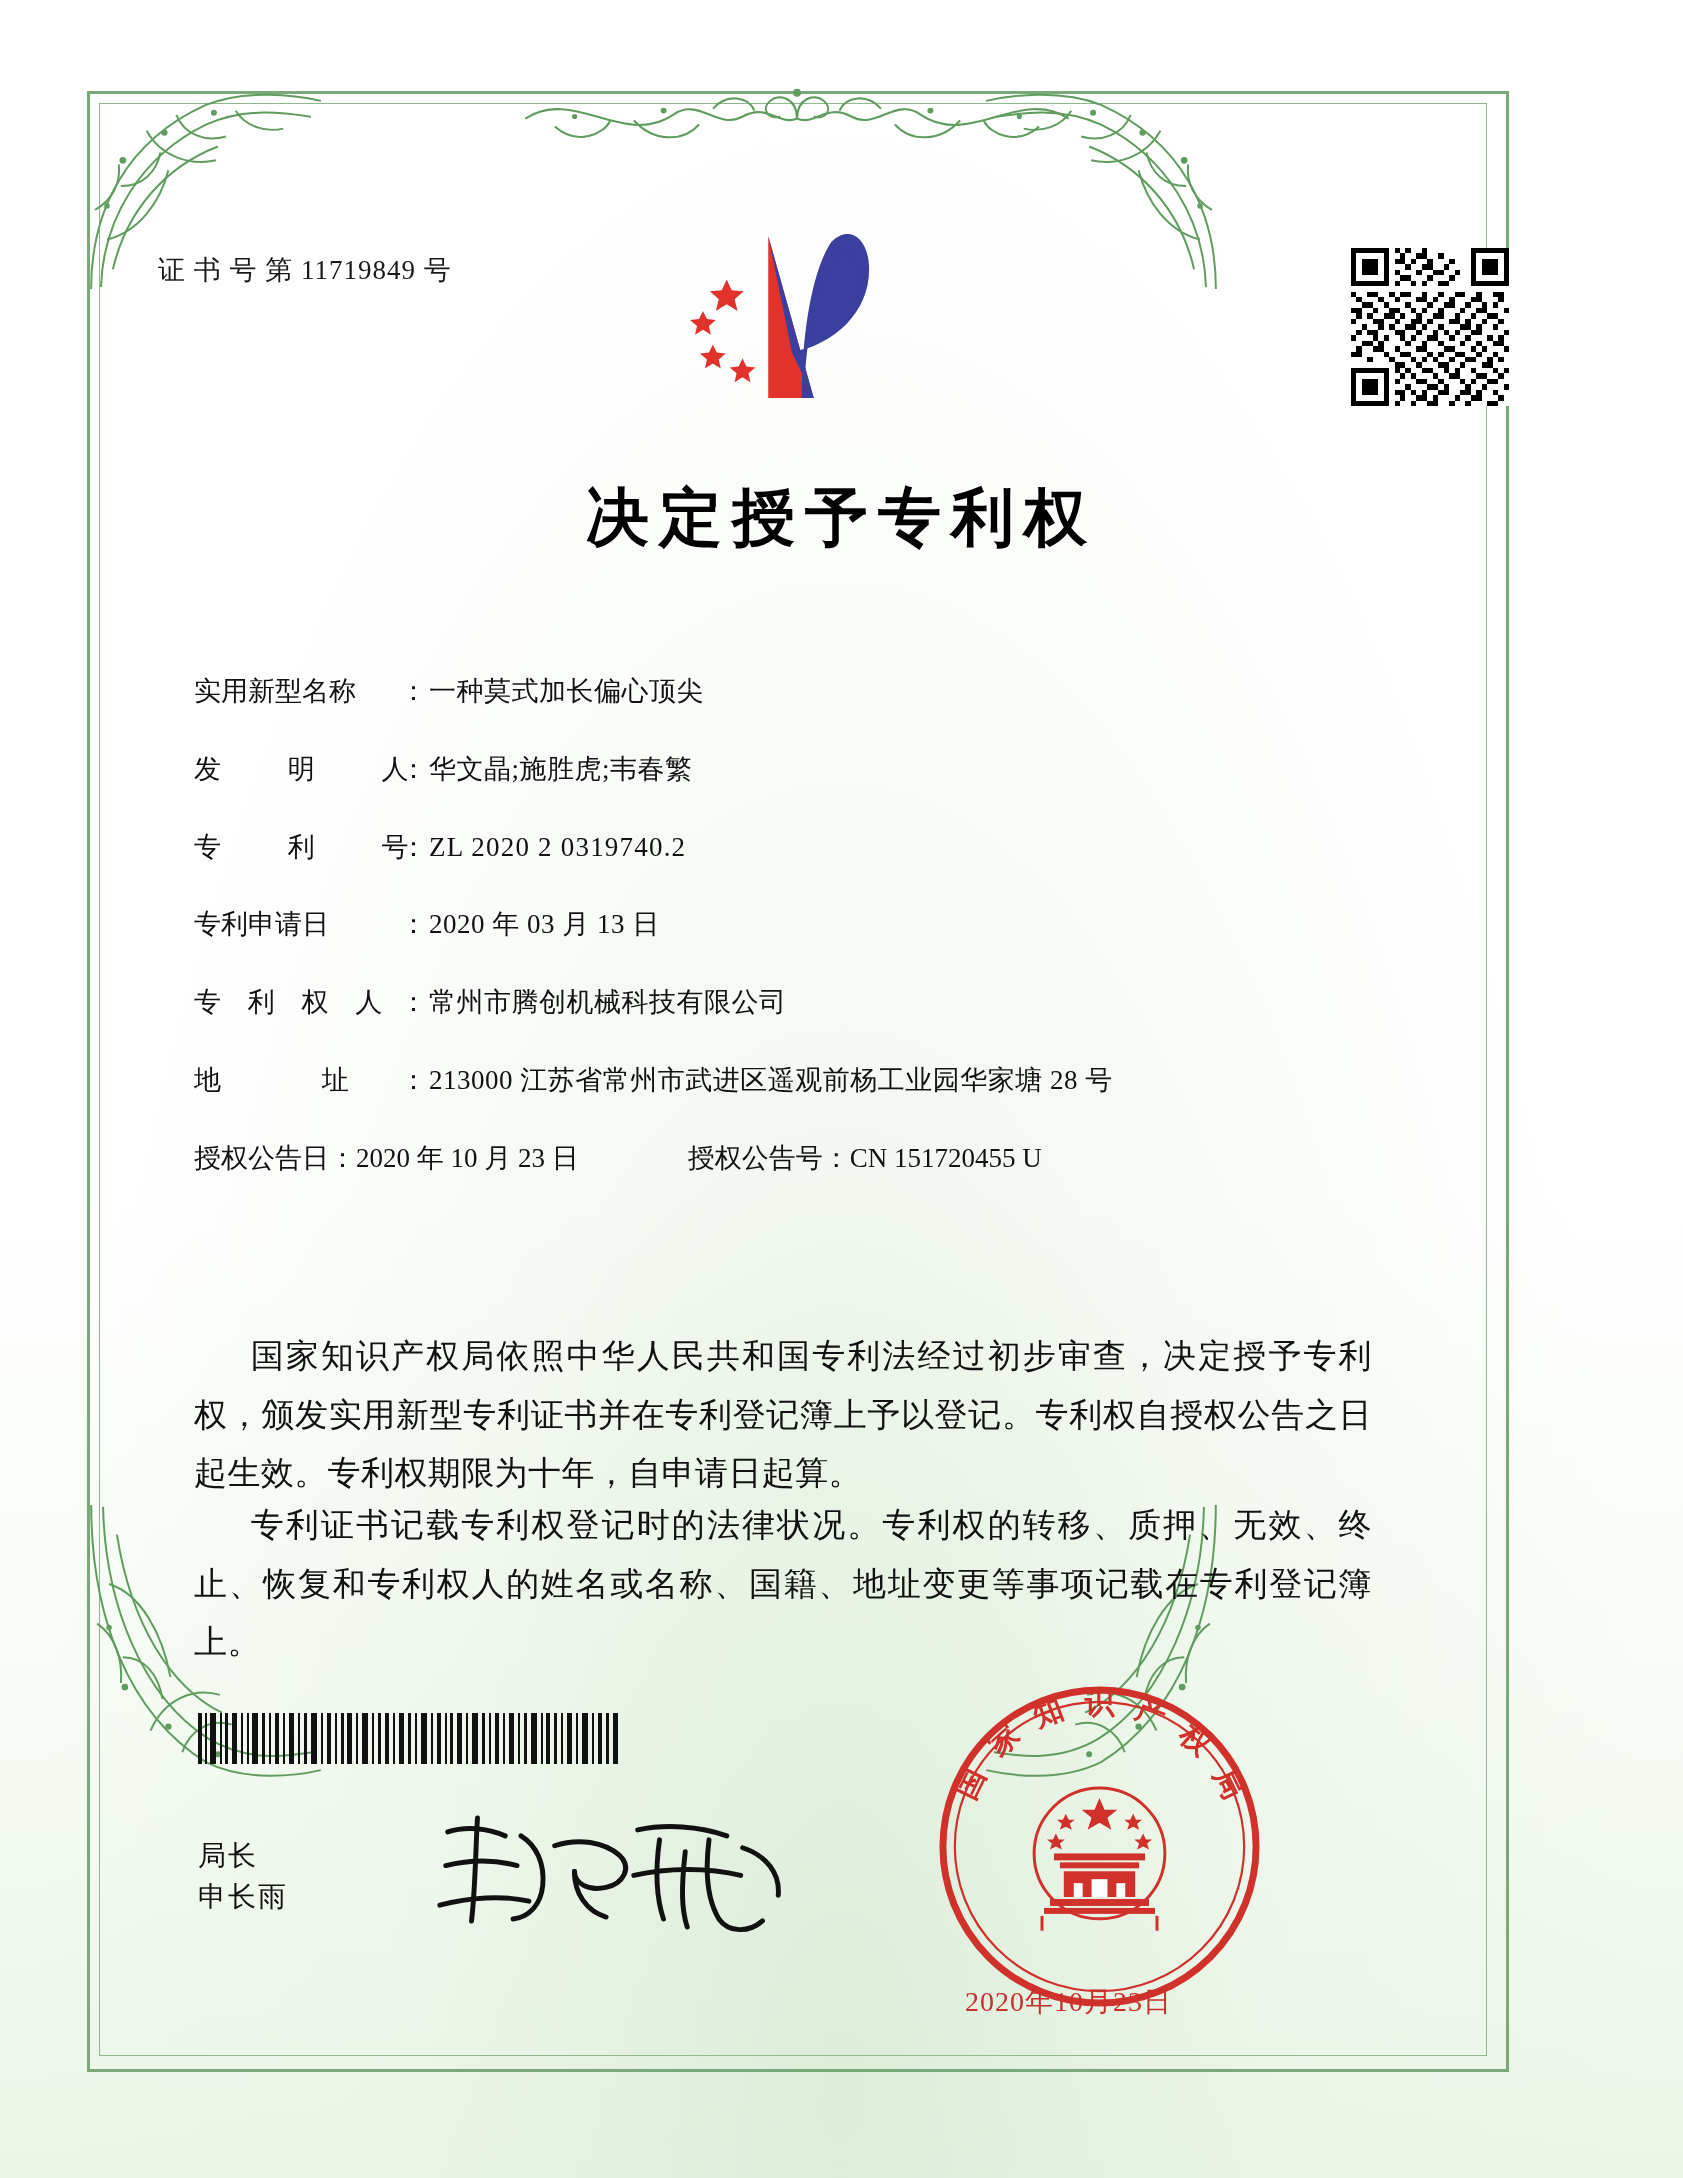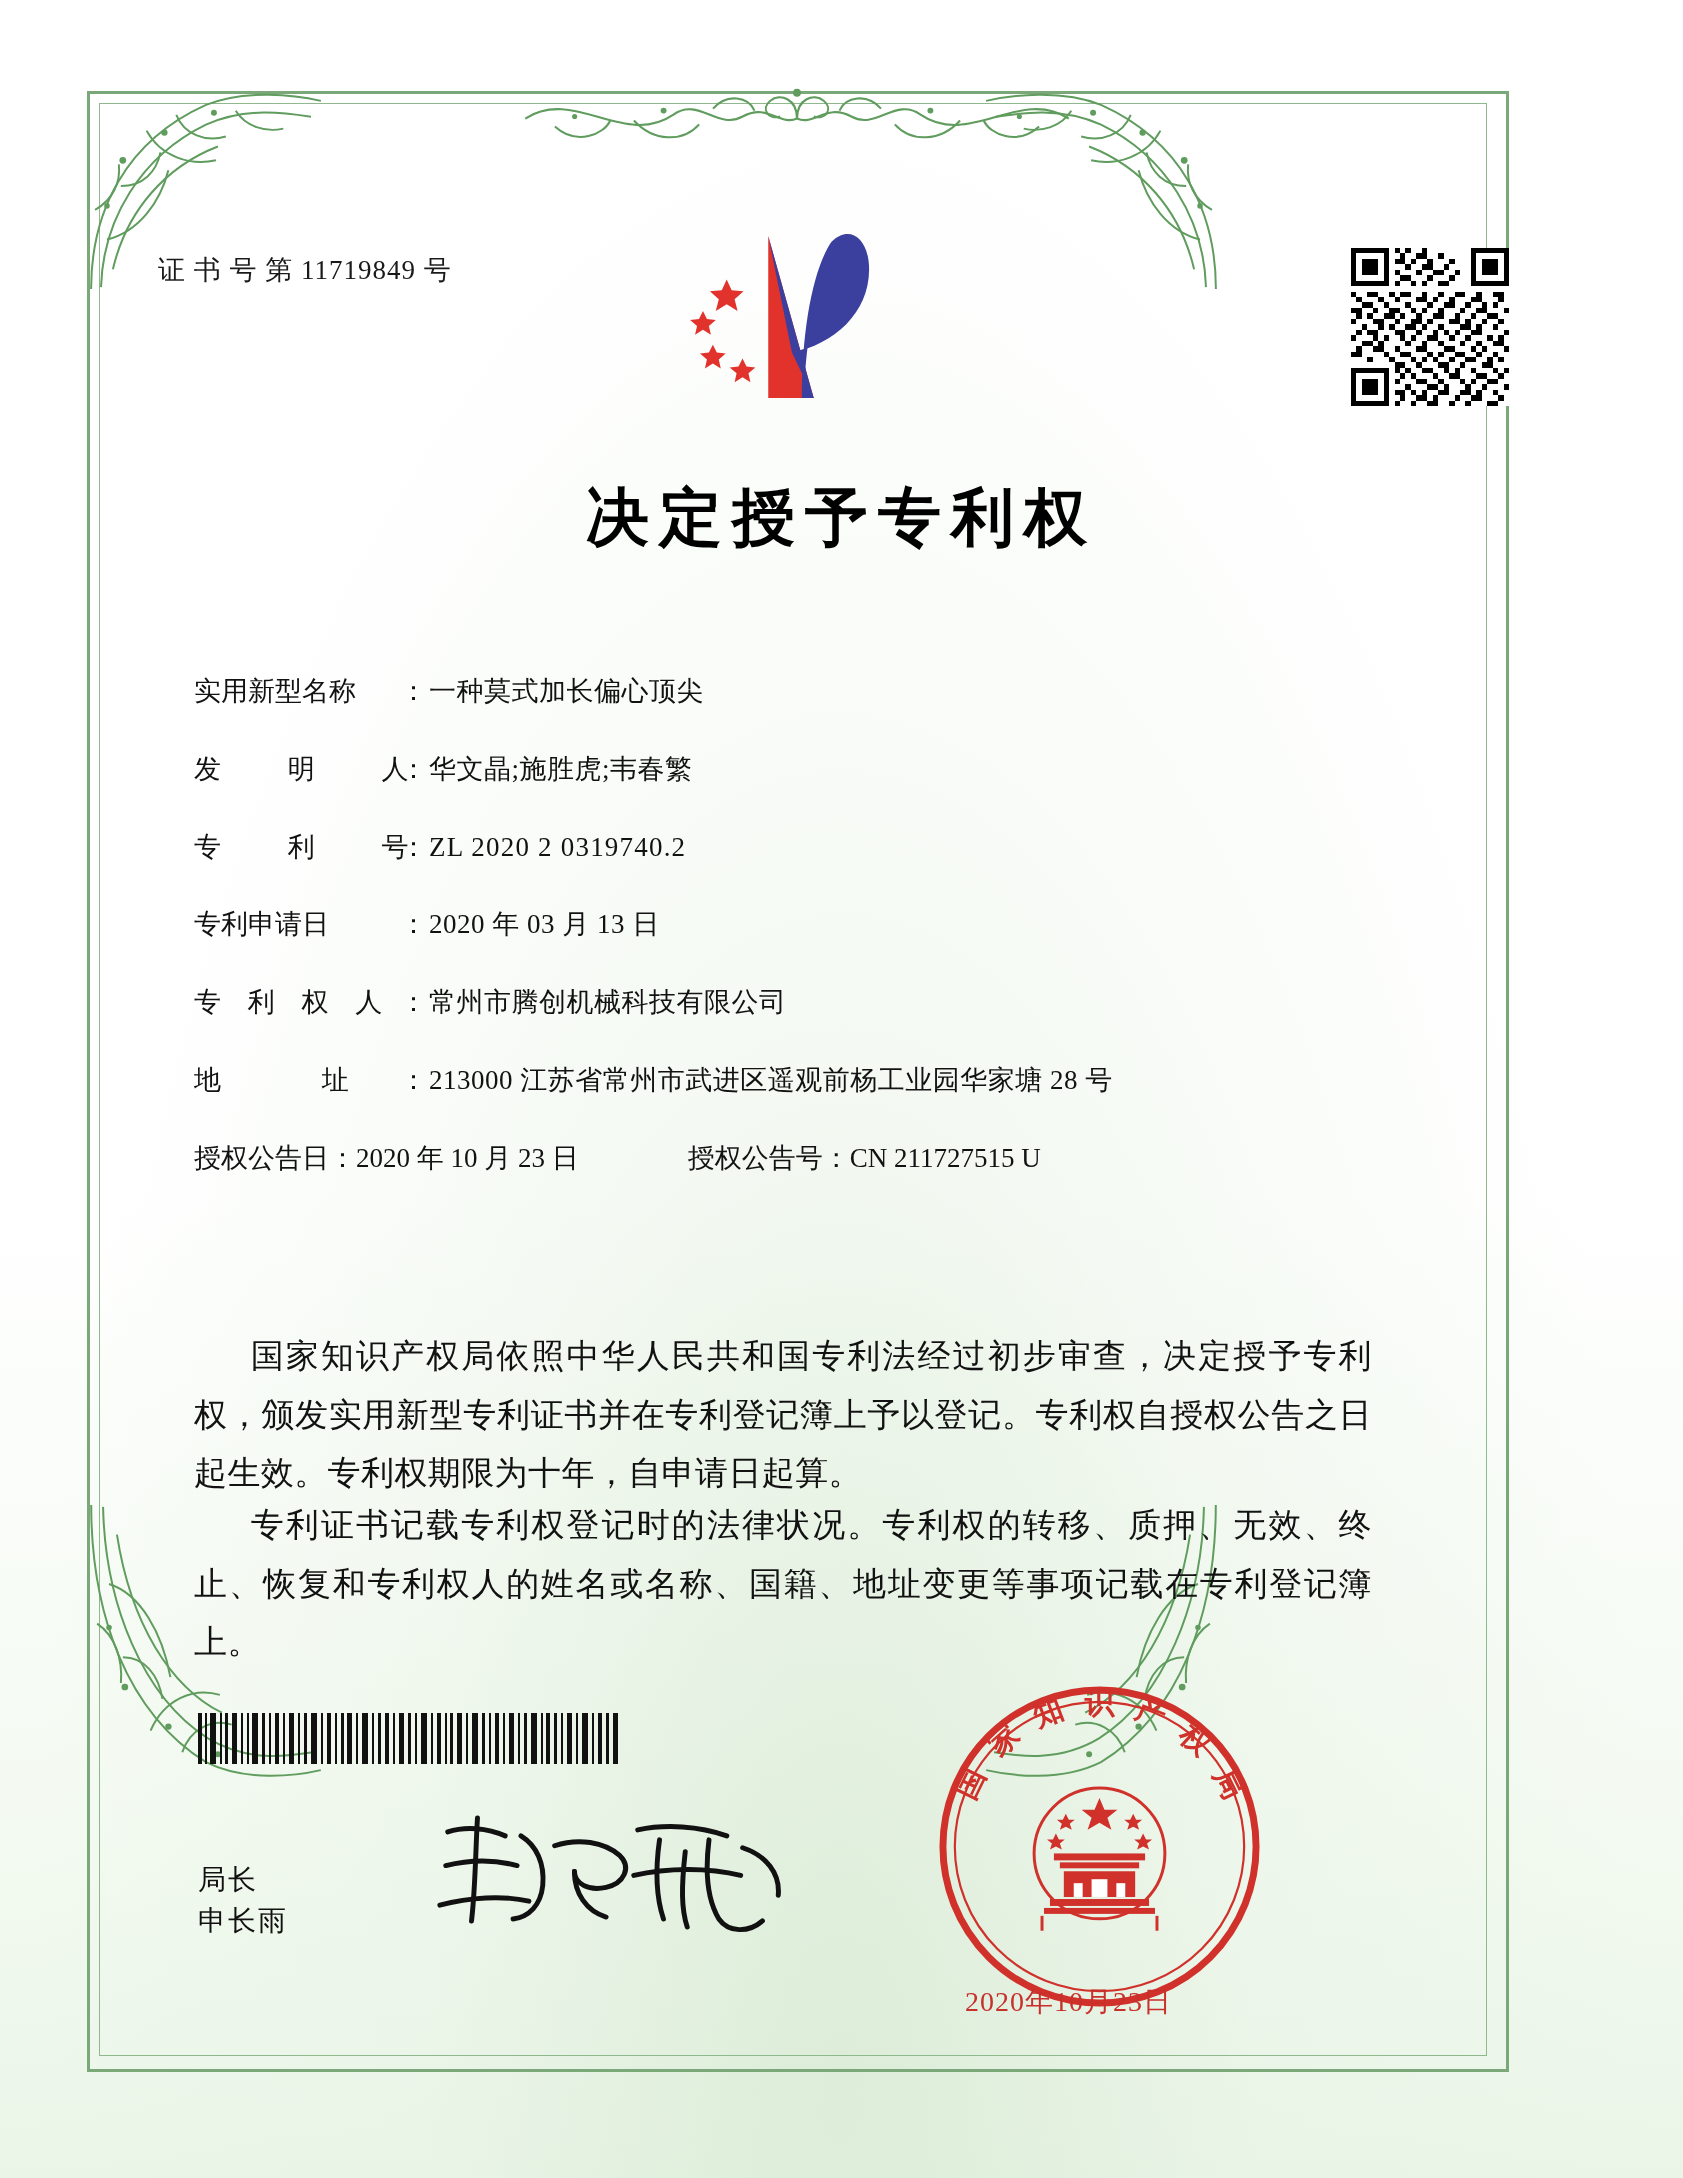--- a/index.html
+++ b/index.html
@@ -168,21 +168,20 @@
 
   
   .sig-labels {
     position: absolute;
     left: 198px;
     top: 1836px;
     font-size: 28px;
     line-height: 1.45;
     color: #111;
     letter-spacing: 2px;
-    margin-top: 24px;
   }
   .sig-script {
     position: absolute;
     left: 426px;
     top: 1802px;
     width: 376px;
     height: 139px;
   }
 
   
@@ -594,21 +593,21 @@
       <span class="field-label sp4">地 址</span>
       <span class="colon">：</span>
       <span class="field-value">213000 江苏省常州市武进区遥观前杨工业园华家塘 28 号</span>
     </div>
 
     <div class="row-inline">
       <span class="seg-label">授权公告日：</span>
       <span class="seg-val">2020 年 10 月 23 日</span>
       <span class="gap"></span>
       <span class="seg-label">授权公告号：</span>
-      <span class="seg-val">CN 211727515 U</span>
+      <span class="seg-val">CN 151720455 U</span>
     </div>
   </div>
 
   <div class="para p1">
     <span class="indent"></span><span>国家知识产权局依照中华人民共和国专利法经过初步审查，决定授予专利权，颁发实用新型专利证书并在专利登记簿上予以登记。专利权自授权公告之日起生效。专利权期限为十年，自申请日起算。</span>
   </div>
   <div class="para p2">
     <span class="indent"></span><span>专利证书记载专利权登记时的法律状况。专利权的转移、质押、无效、终止、恢复和专利权人的姓名或名称、国籍、地址变更等事项记载在专利登记簿上。</span>
   </div>
 

